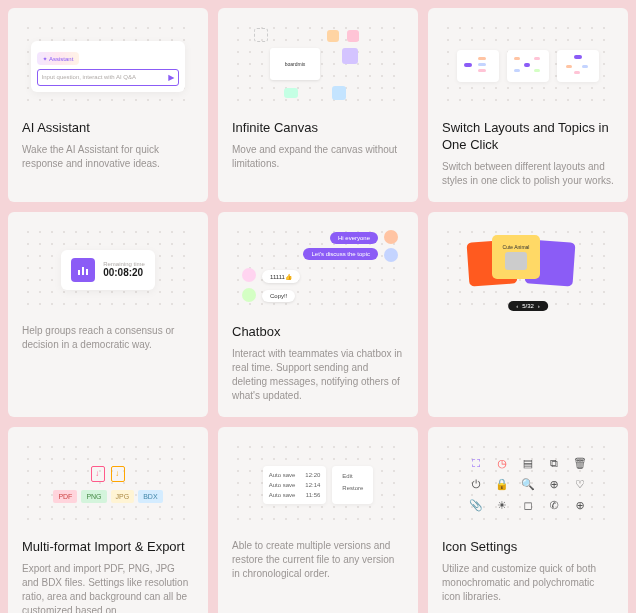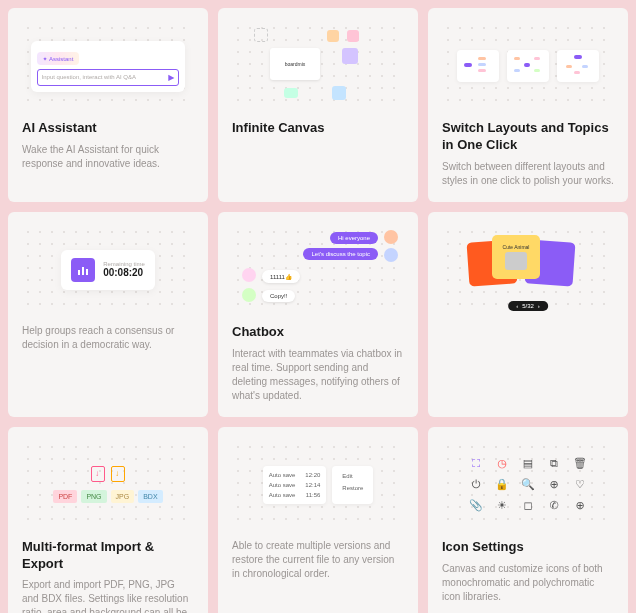--- a/index.html
+++ b/index.html
@@ -26,21 +26,21 @@
       margin-bottom: 10px;
       position: relative;
       background-image: radial-gradient(circle, #e4e0de 1px, transparent 1px);
       background-size: 12px 12px;
       display: flex;
       align-items: center;
       justify-content: center;
     }
     .card-title {
       font-size: 13px;
-      font-weight: 700;
+      font-weight: 400;
       color: #1a1a1a;
       margin-bottom: 6px;
       line-height: 1.3;
     }
     .card-desc {
       font-size: 10px;
       color: #9a9593;
       line-height: 1.4;
     }
     
@@ -181,20 +181,21 @@
         <div class="block b-dash"></div>
         <div class="block b-orange"></div>
         <div class="block b-pink"></div>
         <div class="block b-purple"></div>
         <div class="block b-white">boardmix</div>
         <div class="block b-green"></div>
         <div class="block b-blue"></div>
       </div>
     </div>
     <div class="card-title">Infinite Canvas</div>
+    <div class="card-desc">Move and expand the canvas without limitations.</div>
   </div>
 
   <div class="card">
     <div class="preview">
       <div class="layout-wrap">
         <div class="layout-box">
           <div class="mini-tree">
             <div class="node" style="background:#8b5cf6;width:8px;height:4px;top:8px;left:0;"></div>
             <div class="node" style="background:#ffc4a3;width:8px;height:3px;top:2px;left:14px;"></div>
             <div class="node" style="background:#c4d4ff;width:8px;height:3px;top:8px;left:14px;"></div>
@@ -337,16 +338,16 @@
         <span>⊕</span>
         <span>♡</span>
         <span>📎</span>
         <span>☀</span>
         <span>◻</span>
         <span>✆</span>
         <span>⊕</span>
       </div>
     </div>
     <div class="card-title">Icon Settings</div>
-    <div class="card-desc">Canvas and customize icons of both monochromatic and polychromatic icon libraries.</div>
+    <div class="card-desc">Utilize and customize quick of both monochromatic and polychromatic icon libraries.</div>
   </div>
 
 </div>
 
 </body></html>

